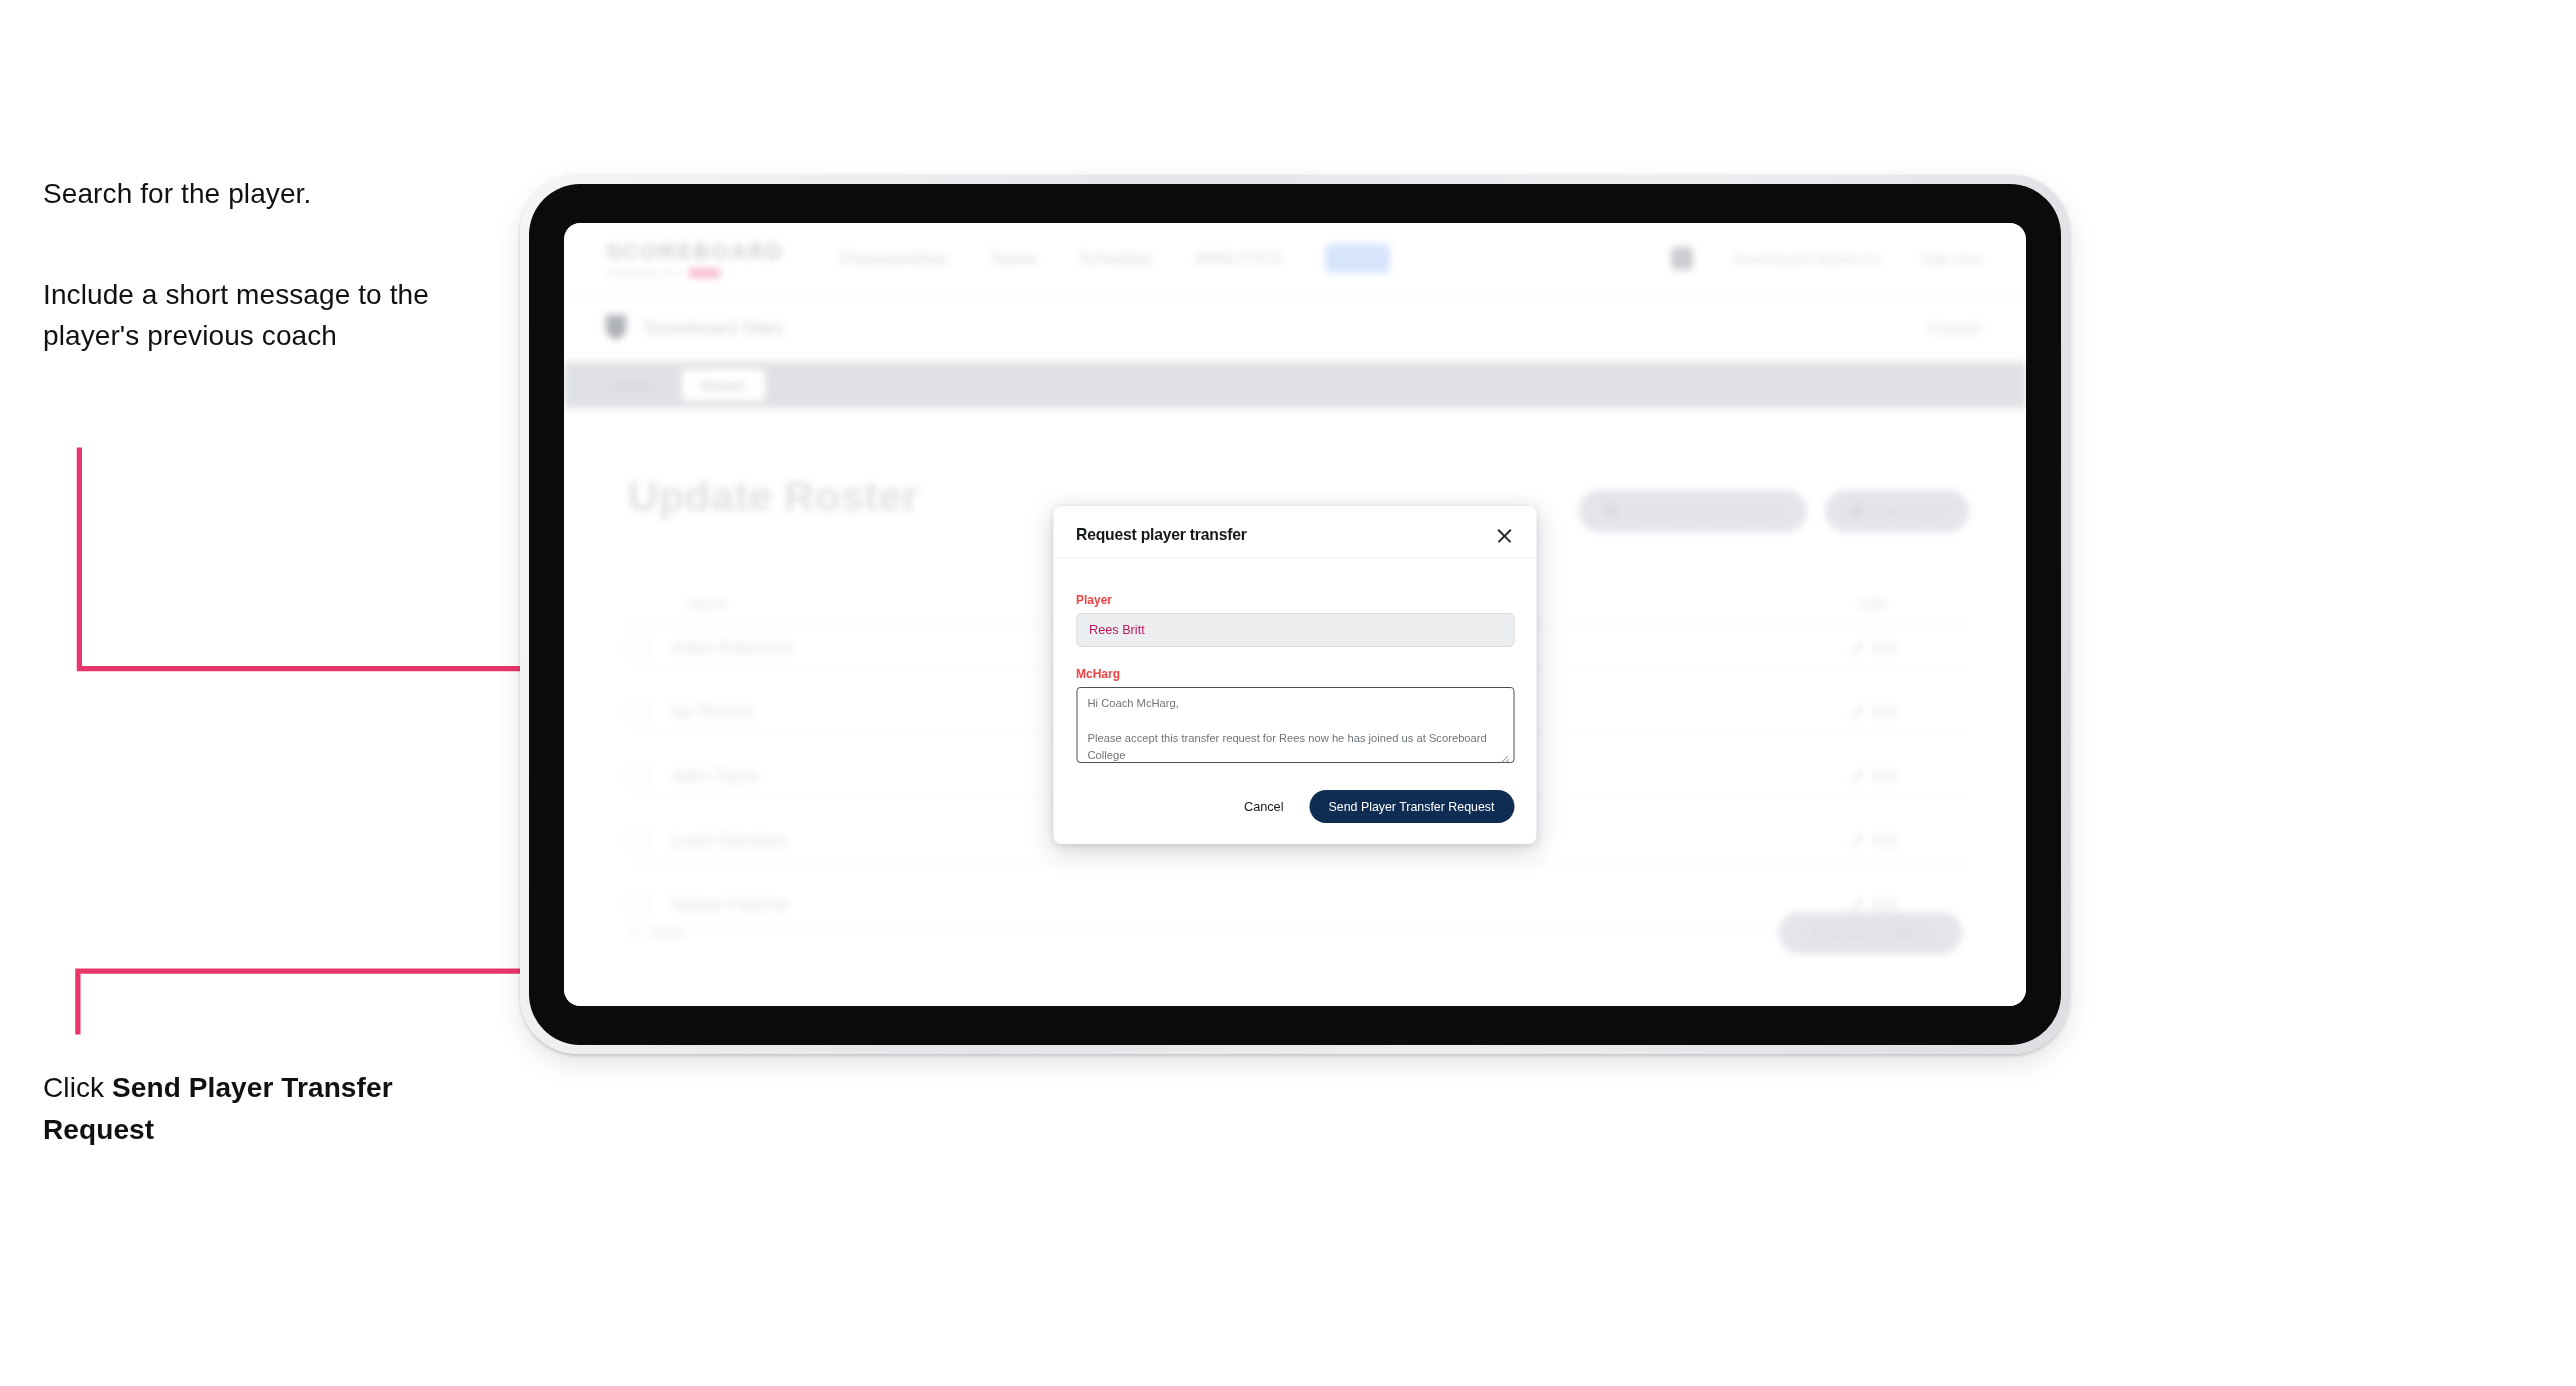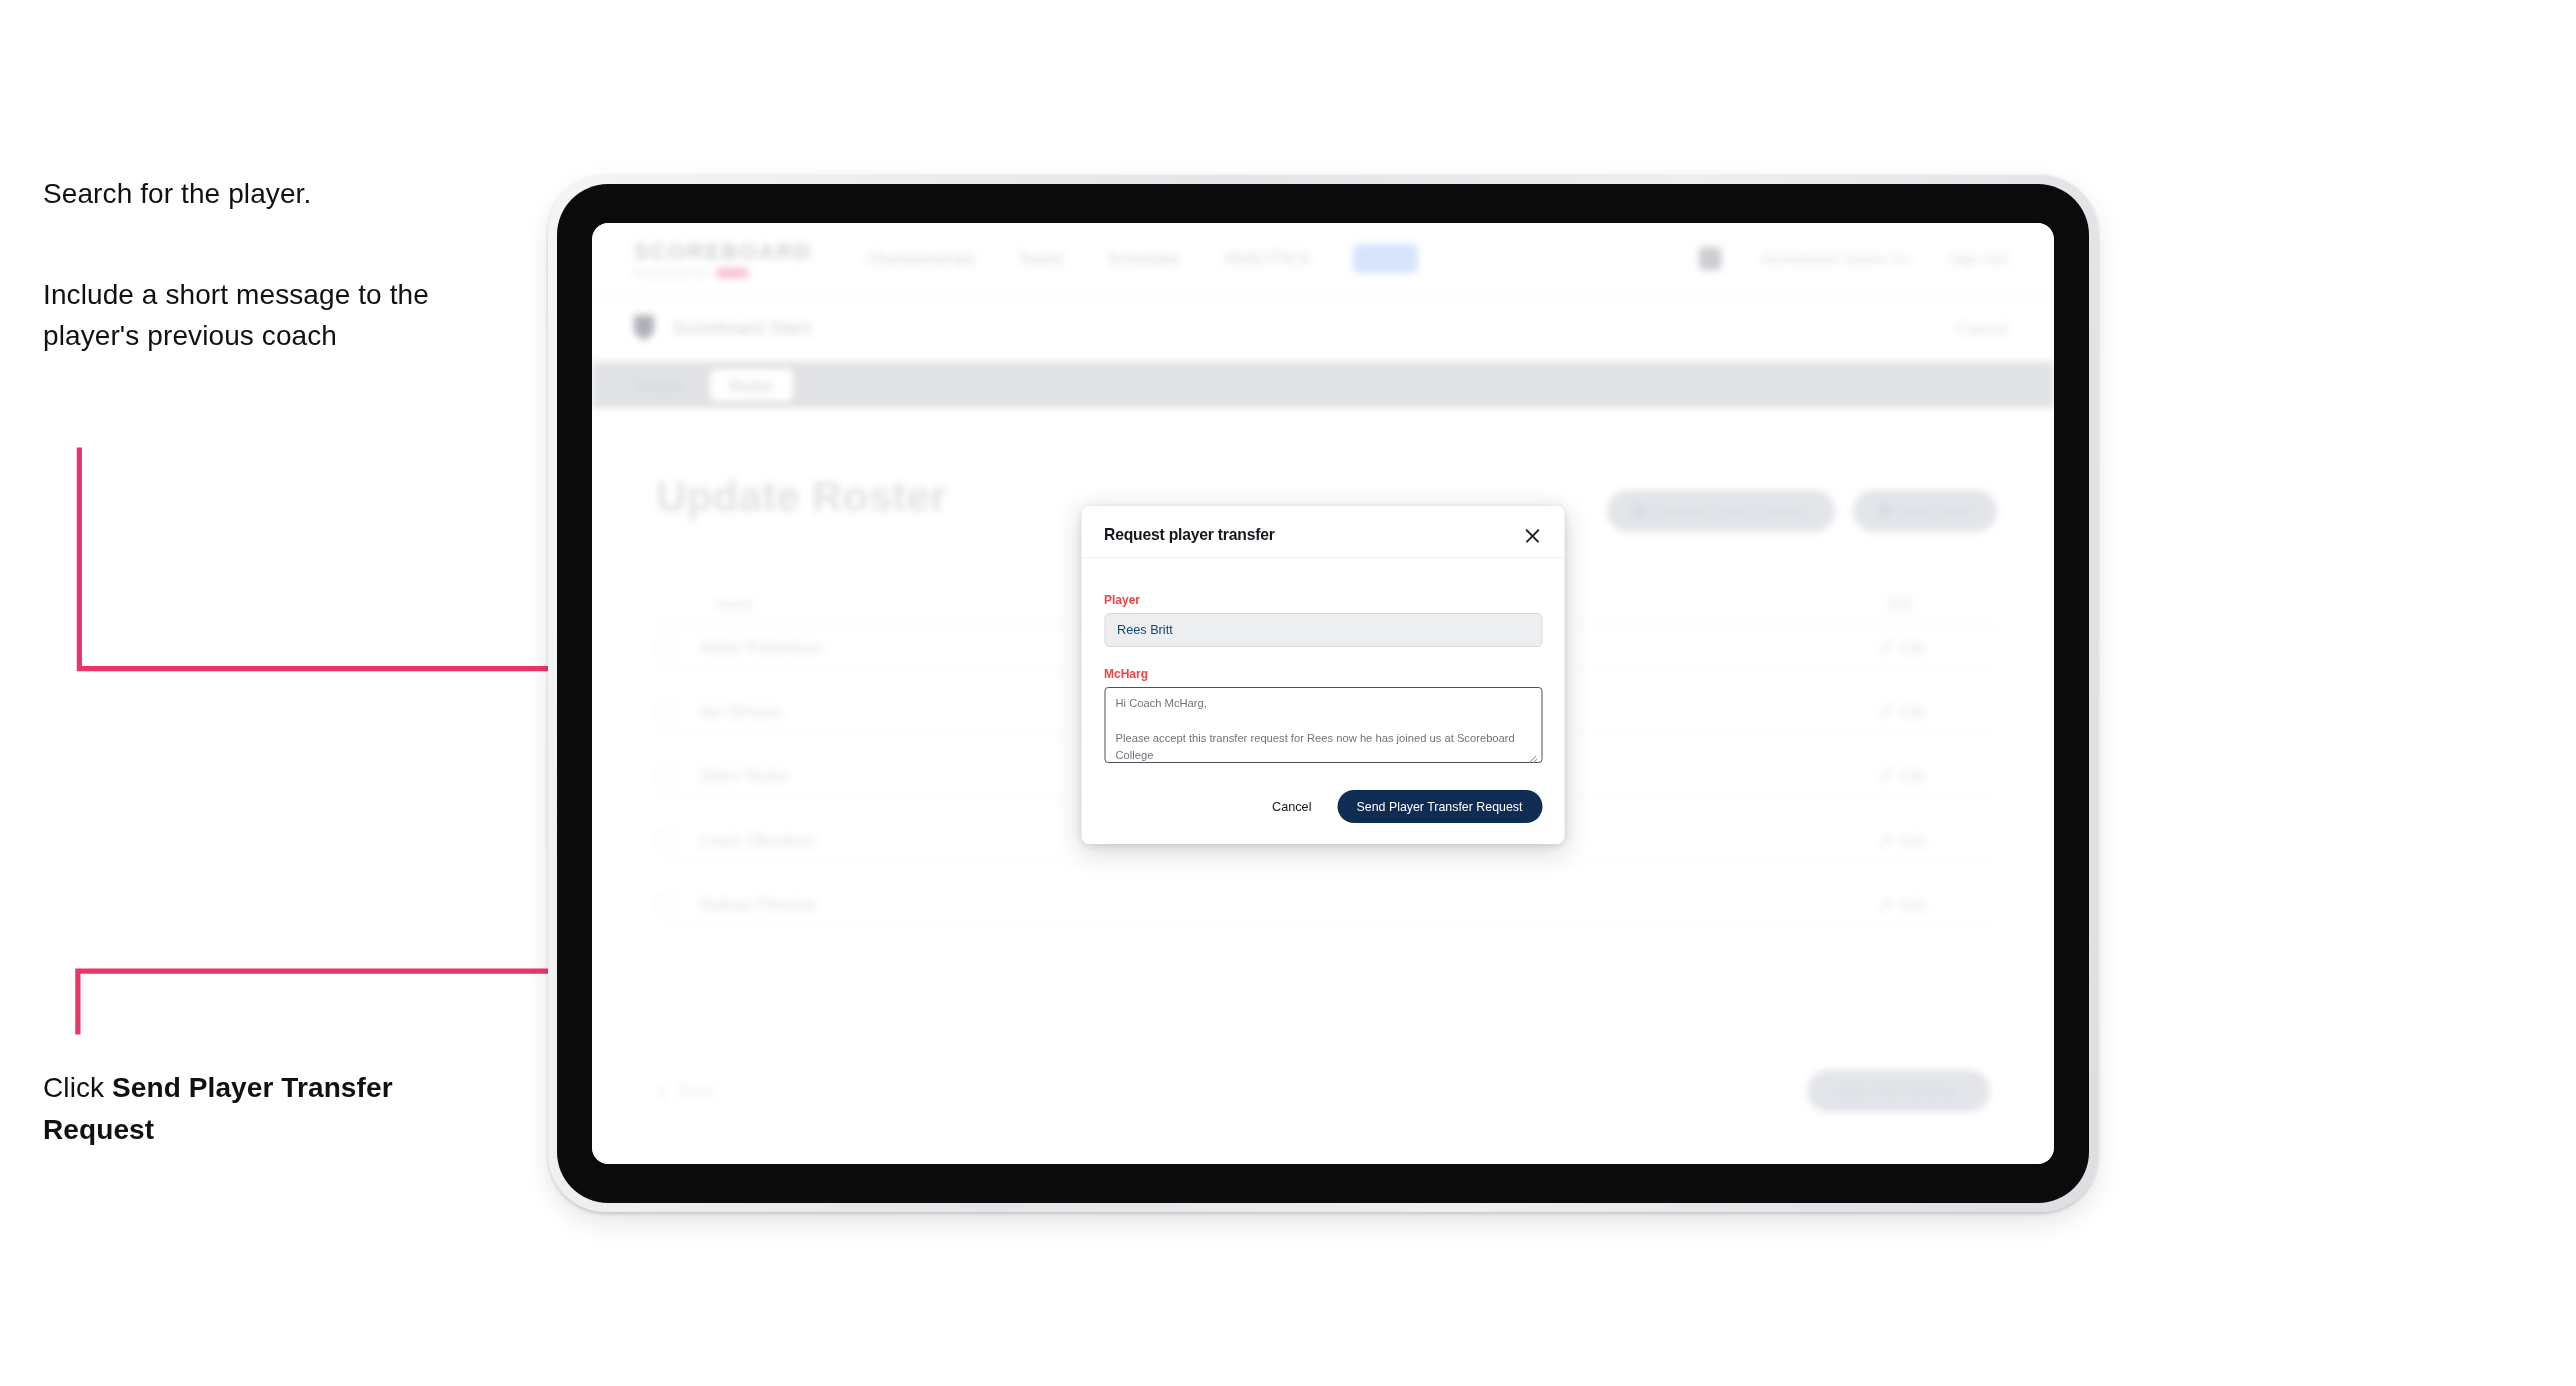--- a/index.html
+++ b/index.html
@@ -23,22 +23,22 @@
   #anno-top-2 { left: 43px; top: 275px; width: 419px; }
   #anno-bottom { left: 43px; top: 1067px; width: 419px; font-size: 28px; line-height: 1.5; }
   .anno b { font-weight: bold; }
 
   
   #connectors { position: absolute; left: 0; top: 0; width: 2576px; height: 1386px; pointer-events: none; }
 
   
   #tablet {
     position: absolute;
-    left: 548px; top: 175px;
-    width: 1550px; height: 1037px;
+    left: 520px; top: 175px;
+    width: 1550px; height: 879px;
     border-radius: 58px;
     background: linear-gradient(103deg,#f4f5f6 0%,#e3e5e8 38%,#eceef0 64%,#dcdee2 100%);
     box-shadow: 0 1.5px 3.7px rgba(0,0,0,.17), 0 10.5px 25.5px rgba(0,0,0,.10);
     padding: 9px;
   }
   #tablet-bezel {
     width: 100%; height: 100%;
     border-radius: 51px;
     background: #0b0b0c;
     padding: 39px 35px;
@@ -175,21 +175,21 @@
   }
   #modal-close::before { transform: rotate(45deg); }
   #modal-close::after  { transform: rotate(-45deg); }
 
   #modal-body { padding: 15px 22.5px 6px 22.5px; }
   #modal-desc { font-size: 11.6px; line-height: 1.55; color: #8b9097; }
 
   .field-label { font-size: 12px; font-weight: bold; color: #ef4444; margin: 19.5px 0 6.7px 0; }
   #player-input {
     width: 100%; height: 34px; border: 0.7px solid #d6d9dd; border-radius: 5.2px;
-    background: #eceef0; color: #0c4a6e; font-size: 12.7px;
+    background: #eceef0; color: #be185d; font-size: 12.7px;
     padding: 0 12px; font-family: "Liberation Sans", sans-serif;
   }
   #message-input {
     width: 100%; height: 76px; border: 1px solid #4b5056; border-radius: 3.7px;
     background: #ffffff; color: #6f747b; font-size: 11.2px; line-height: 1.55;
     padding: 6.7px 10.5px; resize: none; font-family: "Liberation Sans", sans-serif;
     overflow: hidden;
   }
   #msg-wrap { position: relative; }
   #msg-resize {

